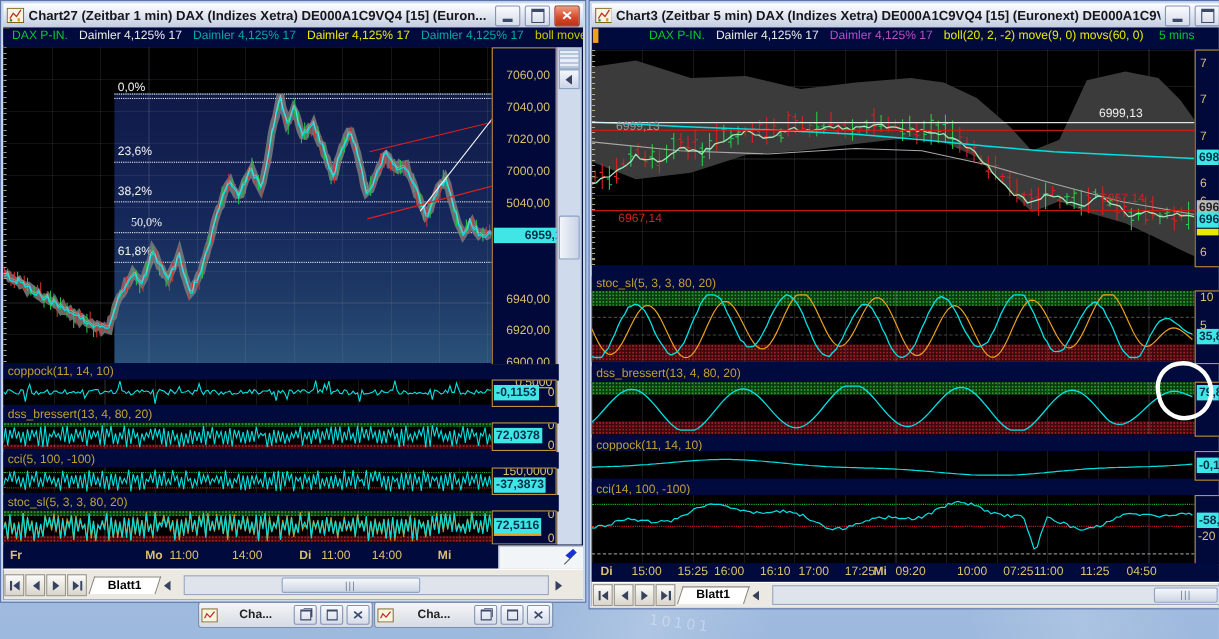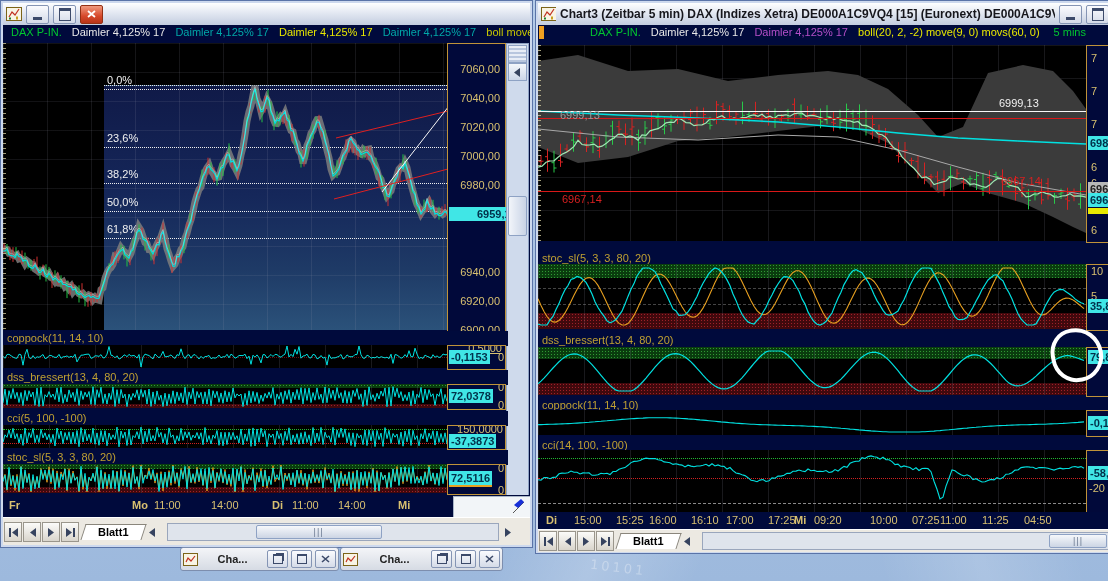--- a/index.html
+++ b/index.html
@@ -128,20 +128,21 @@
 <div class="watermark w2" style="left:590px;top:560px;">10101</div>
 
 <div class="win win-left" style="left:0;top:0;width:531px;height:546px;">
   <div class="titlebar">
     <svg width="16" height="14">
         <rect x="0.5" y="0.5" width="15" height="13" fill="#f8f4e4" stroke="#7c6418"></rect>
         <path d="M3 10l3-5 3 3 4-6" stroke="#c03020" stroke-width="1.2" fill="none"></path>
         <rect x="3" y="10.5" width="2" height="2" fill="#208030"></rect>
         <rect x="10" y="9.5" width="2" height="3" fill="#c8a020"></rect>
       </svg>
+    <span class="title">Chart27 (Zeitbar 1 min)  DAX (Indizes Xetra) DE000A1C9VQ4 [15] (Euron...</span>
     <span class="tbtn">
         <span class="g-min"></span>
       </span>
     <span class="tbtn">
         <span class="g-max"></span>
       </span>
     <span class="tbtn close">
         <svg width="9" height="8">
           <path d="M1 1l7 6M8 1L1 7" stroke="#fff" stroke-width="1.8"></path>
         </svg>
@@ -162,41 +163,41 @@
       <div class="fibzone"></div>
       <div class="grid"></div>
       <div class="fibline" style="top:46px;"></div>
       <div class="fibline" style="top:104px;"></div>
       <div class="fibline" style="top:140px;"></div>
       <div class="fibline" style="top:168px;"></div>
       <div class="fibline" style="top:195px;"></div>
       <span class="fiblabel" style="left:104px;top:31px;">0,0%</span>
       <span class="fiblabel" style="left:104px;top:89px;">23,6%</span>
       <span class="fiblabel" style="left:104px;top:125px;">38,2%</span>
-      <span class="fiblabel" style="left:104px;top:153px;">50,0%</span>
+      <span class="fiblabel" style="left:116px;top:153px;font-family:Liberation Serif, serif;">50,0%</span>
       <span class="fiblabel" style="left:104px;top:180px;">61,8%</span>
       <svg id="svg-lmain" width="444" height="287" style="position:absolute;inset:0;">
           <polyline points="0.0,204.9 2.0,206.1 4.0,206.4 6.0,210.1 8.0,210.0 10.0,212.2 12.0,212.9 14.0,211.8 16.0,216.0 18.0,215.3 20.0,216.8 22.0,220.7 24.0,217.7 26.0,219.2 28.0,221.1 30.0,221.6 32.0,226.2 34.0,227.4 36.0,229.1 38.0,228.5 40.0,227.1 42.0,230.7 44.0,231.8 46.0,230.3 48.0,234.6 50.0,235.4 52.0,238.3 54.0,235.5 56.0,240.1 58.0,240.3 60.0,239.0 62.0,243.7 64.0,242.3 66.0,245.7 68.0,243.5 70.0,248.7 72.0,246.2 74.0,248.0 76.0,250.8 78.0,251.7 80.0,250.5 82.0,252.7 84.0,254.6 86.0,252.1 88.0,253.0 90.0,256.8 92.0,254.4 94.0,256.7 96.0,257.3 98.0,246.6 100.0,244.8 102.0,235.3 104.0,230.2 106.0,226.3 108.0,224.6 110.0,221.4 112.0,213.3 114.0,214.0 116.0,209.6 118.0,204.7 120.0,207.5 122.0,209.1 124.0,211.6 126.0,214.0 128.0,210.3 130.0,203.1 132.0,197.6 134.0,193.5 136.0,184.4 138.0,187.6 140.0,193.6 142.0,199.6 144.0,200.7 146.0,206.6 148.0,206.7 150.0,210.3 152.0,205.3 154.0,201.2 156.0,196.9 158.0,193.9 160.0,187.7 162.0,195.4 164.0,205.9 166.0,211.4 168.0,218.2 170.0,223.6 172.0,221.3 174.0,215.3 176.0,212.2 178.0,206.4 180.0,204.0 182.0,195.3 184.0,190.5 186.0,182.3 188.0,176.7 190.0,168.6 192.0,158.7 194.0,152.4 196.0,146.5 198.0,143.9 200.0,135.6 202.0,128.7 204.0,124.9 206.0,122.1 208.0,127.8 210.0,130.3 212.0,134.1 214.0,134.6 216.0,134.0 218.0,126.7 220.0,120.9 222.0,117.6 224.0,114.6 226.0,110.7 228.0,115.6 230.0,121.7 232.0,124.7 234.0,128.7 236.0,122.4 238.0,112.0 240.0,104.1 242.0,91.6 244.0,78.0 246.0,68.9 248.0,62.8 250.0,52.2 252.0,43.0 254.0,55.5 256.0,60.2 258.0,68.4 260.0,64.8 262.0,62.3 264.0,56.4 266.0,60.3 268.0,66.8 270.0,75.4 272.0,80.2 274.0,80.5 276.0,76.1 278.0,73.3 280.0,74.8 282.0,70.4 284.0,76.7 286.0,82.6 288.0,87.5 290.0,88.7 292.0,97.6 294.0,100.5 296.0,107.9 298.0,110.9 300.0,120.3 302.0,112.8 304.0,102.5 306.0,97.8 308.0,90.3 310.0,87.3 312.0,80.6 314.0,76.6 316.0,76.5 318.0,83.1 320.0,90.5 322.0,96.8 324.0,107.2 326.0,114.9 328.0,126.2 330.0,132.1 332.0,130.1 334.0,129.3 336.0,123.9 338.0,117.7 340.0,114.5 342.0,108.3 344.0,105.5 346.0,99.0 348.0,97.4 350.0,99.2 352.0,106.2 354.0,105.6 356.0,109.7 358.0,110.9 360.0,107.0 362.0,109.3 364.0,106.5 366.0,106.1 368.0,114.8 370.0,117.2 372.0,121.7 374.0,127.6 376.0,134.7 378.0,136.5 380.0,143.1 382.0,147.1 384.0,152.6 386.0,150.0 388.0,148.0 390.0,140.1 392.0,138.2 394.0,132.0 396.0,126.3 398.0,124.0 400.0,124.9 402.0,120.0 404.0,124.7 406.0,134.5 408.0,141.1 410.0,148.3 412.0,155.7 414.0,161.6 416.0,165.3 418.0,170.3 420.0,167.1 422.0,166.1 424.0,162.5 426.0,159.3 428.0,163.9 430.0,167.9 432.0,170.5 434.0,168.1 436.0,168.2 438.0,169.2 440.0,171.3 442.0,170.1 444.0,171.9" fill="none" stroke="#7c7c7c" stroke-width="7" opacity="0.85"></polyline>
           <path d="M1 199.9V210.3M7 204.2V217.1M10 204.2V218.9M16 210.7V217.5M19 207.5V221.2M31 216.0V223.3M34 213.6V229.8M40 221.6V233.0M49 229.3V245.0M55 229.6V241.8M61 236.0V243.3M67 240.6V252.4M70 239.3V246.3M79 240.2V254.9M85 251.9V263.8M88 249.3V262.7M91 251.9V259.1M94 250.4V259.2M97 244.1V257.1M103 229.3V236.0M109 213.3V224.7M112 208.2V222.2M115 206.7V220.0M127 210.7V222.2M139 184.6V191.5M145 194.3V204.1M151 204.3V221.3M154 195.7V213.1M157 191.7V200.8M160 179.5V194.0M163 196.2V203.4M169 214.2V230.0M172 214.0V222.5M175 211.3V219.4M178 202.6V220.3M184 179.4V194.9M190 164.8V178.1M193 148.9V162.4M196 142.6V152.8M202 123.9V134.7M205 114.7V131.8M211 124.3V139.4M223 110.1V119.7M229 118.3V125.3M235 122.8V136.6M238 106.8V121.4M241 89.6V104.9M247 59.9V70.4M256 59.0V69.5M262 53.0V69.6M280 69.0V81.1M283 69.7V82.5M289 80.8V98.0M295 103.5V109.8M301 106.1V123.6M316 71.8V85.7M319 86.0V93.8M325 104.1V113.5M328 120.1V127.6M337 115.3V126.0M343 96.3V113.3M346 96.0V109.7M349 94.5V109.4M352 103.0V112.3M355 108.4V116.9M364 103.2V116.9M367 104.0V114.4M370 117.1V124.8M376 128.1V143.3M385 146.4V163.1M394 127.5V138.3M397 121.5V138.2M406 125.3V139.8M418 164.2V174.3M424 157.5V169.1M427 154.1V162.8M433 164.4V172.5M439 163.4V169.7M442 161.1V172.9" stroke="#d03030" stroke-width="1" fill="none"></path>
           <path d="M4 201.0V211.3M13 204.1V214.9M22 209.6V221.5M25 219.6V225.7M28 216.9V227.7M37 223.4V236.5M43 221.3V238.5M46 223.9V236.3M52 227.3V238.9M58 232.3V245.6M64 237.7V255.1M73 243.3V251.2M76 242.3V259.5M82 249.2V263.3M100 237.3V248.0M106 220.3V227.7M118 201.7V209.1M121 202.7V216.4M124 210.9V223.5M130 195.9V208.8M133 189.4V196.7M136 181.3V189.9M142 194.6V207.5M148 205.0V217.5M166 201.5V214.9M181 195.6V210.2M187 170.6V179.4M199 126.6V143.7M208 119.5V127.7M214 130.7V142.6M217 120.3V136.4M220 116.9V133.0M226 100.3V116.8M232 116.1V129.4M244 73.9V84.7M250 48.9V57.7M253 46.7V57.4M259 63.0V79.3M265 46.8V63.2M268 58.6V72.3M271 76.1V87.2M274 68.4V84.1M277 70.0V82.5M286 71.8V86.5M292 89.1V102.3M298 108.1V124.5M304 101.7V116.3M307 89.8V102.8M310 81.4V95.7M313 73.8V84.6M322 86.8V98.2M331 122.5V134.4M334 117.2V135.1M340 112.9V121.3M358 107.2V114.8M361 102.5V115.5M373 114.7V131.5M379 132.2V145.9M382 141.5V157.3M388 142.0V155.4M391 134.8V140.9M400 111.3V127.1M403 116.1V126.5M409 142.8V149.8M412 148.1V162.3M415 161.9V170.5M421 156.6V168.1M430 156.8V168.8M436 163.7V176.6" stroke="#22c244" stroke-width="1" fill="none"></path>
           <polyline points="0.0,208.0 2.0,207.8 4.0,206.0 6.0,211.5 8.0,212.7 10.0,212.9 12.0,214.6 14.0,210.6 16.0,213.6 18.0,213.8 20.0,218.1 22.0,216.9 24.0,218.1 26.0,223.6 28.0,224.6 30.0,225.3 32.0,222.0 34.0,225.9 36.0,229.5 38.0,229.0 40.0,226.1 42.0,231.8 44.0,233.9 46.0,230.3 48.0,232.5 50.0,236.9 52.0,235.0 54.0,236.6 56.0,239.4 58.0,237.8 60.0,241.4 62.0,241.4 64.0,242.8 66.0,243.7 68.0,243.4 70.0,247.0 72.0,245.9 74.0,250.2 76.0,251.5 78.0,250.4 80.0,253.0 82.0,254.5 84.0,253.3 86.0,252.5 88.0,254.4 90.0,253.2 92.0,254.8 94.0,255.4 96.0,255.1 98.0,248.8 100.0,243.0 102.0,236.9 104.0,229.5 106.0,225.3 108.0,222.6 110.0,220.8 112.0,216.2 114.0,212.9 116.0,209.5 118.0,207.5 120.0,206.2 122.0,211.6 124.0,213.4 126.0,215.1 128.0,208.7 130.0,206.5 132.0,198.5 134.0,189.4 136.0,187.0 138.0,189.3 140.0,196.0 142.0,197.1 144.0,199.0 146.0,204.7 148.0,207.7 150.0,210.9 152.0,206.2 154.0,201.4 156.0,201.7 158.0,192.4 160.0,188.4 162.0,198.4 164.0,206.2 166.0,211.3 168.0,217.4 170.0,223.4 172.0,223.0 174.0,213.5 176.0,213.9 178.0,208.0 180.0,204.2 182.0,195.7 184.0,188.0 186.0,183.1 188.0,178.0 190.0,167.3 192.0,160.1 194.0,152.5 196.0,147.8 198.0,140.5 200.0,134.3 202.0,130.4 204.0,125.0 206.0,123.1 208.0,126.7 210.0,128.2 212.0,131.5 214.0,136.2 216.0,130.9 218.0,125.2 220.0,124.3 222.0,117.7 224.0,111.6 226.0,112.1 228.0,119.0 230.0,117.9 232.0,122.5 234.0,127.7 236.0,122.7 238.0,113.7 240.0,103.9 242.0,92.0 244.0,78.5 246.0,72.0 248.0,60.5 250.0,52.3 252.0,45.5 254.0,56.2 256.0,62.3 258.0,68.8 260.0,68.0 262.0,60.7 264.0,54.4 266.0,57.4 268.0,69.1 270.0,73.4 272.0,80.4 274.0,76.7 276.0,77.8 278.0,73.7 280.0,71.4 282.0,68.7 284.0,76.9 286.0,78.4 288.0,87.4 290.0,88.1 292.0,95.4 294.0,101.9 296.0,109.9 298.0,113.0 300.0,118.0 302.0,112.9 304.0,102.5 306.0,98.2 308.0,93.3 310.0,89.5 312.0,84.6 314.0,78.9 316.0,79.2 318.0,85.7 320.0,89.3 322.0,98.0 324.0,104.9 326.0,112.7 328.0,123.7 330.0,133.0 332.0,131.4 334.0,128.9 336.0,126.0 338.0,118.8 340.0,113.0 342.0,110.3 344.0,106.5 346.0,98.2 348.0,95.4 350.0,99.7 352.0,101.8 354.0,106.2 356.0,107.5 358.0,111.4 360.0,110.7 362.0,109.8 364.0,109.0 366.0,111.3 368.0,113.6 370.0,119.2 372.0,123.4 374.0,125.8 376.0,129.6 378.0,136.6 380.0,144.6 382.0,145.2 384.0,152.9 386.0,153.8 388.0,147.7 390.0,141.9 392.0,137.4 394.0,134.0 396.0,126.0 398.0,123.6 400.0,125.6 402.0,120.0 404.0,125.9 406.0,132.4 408.0,140.0 410.0,148.2 412.0,151.7 414.0,161.8 416.0,164.7 418.0,171.1 420.0,167.8 422.0,165.8 424.0,157.3 426.0,162.7 428.0,166.1 430.0,164.3 432.0,171.1 434.0,170.3 436.0,172.6 438.0,172.6 440.0,170.8 442.0,168.2 444.0,170.5" fill="none" stroke="#00e0e0" stroke-width="1.2"></polyline>
           <polyline points="0.0,206.0 2.0,205.8 4.0,204.0 6.0,209.5 8.0,210.7 10.0,210.9 12.0,212.6 14.0,208.6 16.0,211.6 18.0,211.8 20.0,216.1 22.0,214.9 24.0,216.1 26.0,221.6 28.0,222.6 30.0,223.3 32.0,220.0 34.0,223.9 36.0,227.5 38.0,227.0 40.0,224.1 42.0,229.8 44.0,231.9 46.0,228.3 48.0,230.5 50.0,234.9 52.0,233.0 54.0,234.6 56.0,237.4 58.0,235.8 60.0,239.4 62.0,239.4 64.0,240.8 66.0,241.7 68.0,241.4 70.0,245.0 72.0,243.9 74.0,248.2 76.0,249.5 78.0,248.4 80.0,251.0 82.0,252.5 84.0,251.3 86.0,250.5 88.0,252.4 90.0,251.2 92.0,252.8 94.0,253.4 96.0,253.1 98.0,246.8 100.0,241.0 102.0,234.9 104.0,227.5 106.0,223.3 108.0,220.6 110.0,218.8 112.0,214.2 114.0,210.9 116.0,207.5 118.0,205.5 120.0,204.2 122.0,209.6 124.0,211.4 126.0,213.1 128.0,206.7 130.0,204.5 132.0,196.5 134.0,187.4 136.0,185.0 138.0,187.3 140.0,194.0 142.0,195.1 144.0,197.0 146.0,202.7 148.0,205.7 150.0,208.9 152.0,204.2 154.0,199.4 156.0,199.7 158.0,190.4 160.0,186.4 162.0,196.4 164.0,204.2 166.0,209.3 168.0,215.4 170.0,221.4 172.0,221.0 174.0,211.5 176.0,211.9 178.0,206.0 180.0,202.2 182.0,193.7 184.0,186.0 186.0,181.1 188.0,176.0 190.0,165.3 192.0,158.1 194.0,150.5 196.0,145.8 198.0,138.5 200.0,132.3 202.0,128.4 204.0,123.0 206.0,121.1 208.0,124.7 210.0,126.2 212.0,129.5 214.0,134.2 216.0,128.9 218.0,123.2 220.0,122.3 222.0,115.7 224.0,109.6 226.0,110.1 228.0,117.0 230.0,115.9 232.0,120.5 234.0,125.7 236.0,120.7 238.0,111.7 240.0,101.9 242.0,90.0 244.0,76.5 246.0,70.0 248.0,58.5 250.0,50.3 252.0,43.5 254.0,54.2 256.0,60.3 258.0,66.8 260.0,66.0 262.0,58.7 264.0,52.4 266.0,55.4 268.0,67.1 270.0,71.4 272.0,78.4 274.0,74.7 276.0,75.8 278.0,71.7 280.0,69.4 282.0,66.7 284.0,74.9 286.0,76.4 288.0,85.4 290.0,86.1 292.0,93.4 294.0,99.9 296.0,107.9 298.0,111.0 300.0,116.0 302.0,110.9 304.0,100.5 306.0,96.2 308.0,91.3 310.0,87.5 312.0,82.6 314.0,76.9 316.0,77.2 318.0,83.7 320.0,87.3 322.0,96.0 324.0,102.9 326.0,110.7 328.0,121.7 330.0,131.0 332.0,129.4 334.0,126.9 336.0,124.0 338.0,116.8 340.0,111.0 342.0,108.3 344.0,104.5 346.0,96.2 348.0,93.4 350.0,97.7 352.0,99.8 354.0,104.2 356.0,105.5 358.0,109.4 360.0,108.7 362.0,107.8 364.0,107.0 366.0,109.3 368.0,111.6 370.0,117.2 372.0,121.4 374.0,123.8 376.0,127.6 378.0,134.6 380.0,142.6 382.0,143.2 384.0,150.9 386.0,151.8 388.0,145.7 390.0,139.9 392.0,135.4 394.0,132.0 396.0,124.0 398.0,121.6 400.0,123.6 402.0,118.0 404.0,123.9 406.0,130.4 408.0,138.0 410.0,146.2 412.0,149.7 414.0,159.8 416.0,162.7 418.0,169.1 420.0,165.8 422.0,163.8 424.0,155.3 426.0,160.7 428.0,164.1 430.0,162.3 432.0,169.1 434.0,168.3 436.0,170.6 438.0,170.6 440.0,168.8 442.0,166.2 444.0,168.5" fill="none" stroke="#f0f0f0" stroke-width="0.5" opacity="0.7"></polyline>
           <line x1="333" y1="95" x2="445" y2="68" stroke="#e02020" stroke-width="1"></line>
           <line x1="331" y1="156" x2="445" y2="126" stroke="#e02020" stroke-width="1"></line>
           <line x1="379" y1="149" x2="446" y2="63" stroke="#f8f8f8" stroke-width="1"></line>
         </svg>
       <div class="tickruler"></div>
     </div>
 
     <div class="paxis" style="left:444px;top:18px;width:57px;height:287px;">
       <span class="al" style="top:19px;">7060,00</span>
       <span class="al" style="top:48px;">7040,00</span>
       <span class="al" style="top:77px;">7020,00</span>
       <span class="al" style="top:106px;">7000,00</span>
-      <span class="al" style="top:135px;">6980,00</span>
+      <span class="al" style="top:135px;">5040,00</span>
       <span class="al" style="top:164px;">6960,00</span>
       <span class="al" style="top:222px;">6940,00</span>
       <span class="al" style="top:251px;">6920,00</span>
       <span class="al" style="top:280px;">6900,00</span>
       <span class="chip" style="left:1px;top:163px;padding-left:28px;">6959,11</span>
     </div>
 
     <div class="vscroll" style="left:503px;top:18px;height:474px;">
       <div class="vs-btn grip" style="top:1px;"></div>
       <div class="vs-btn" style="top:19px;">

